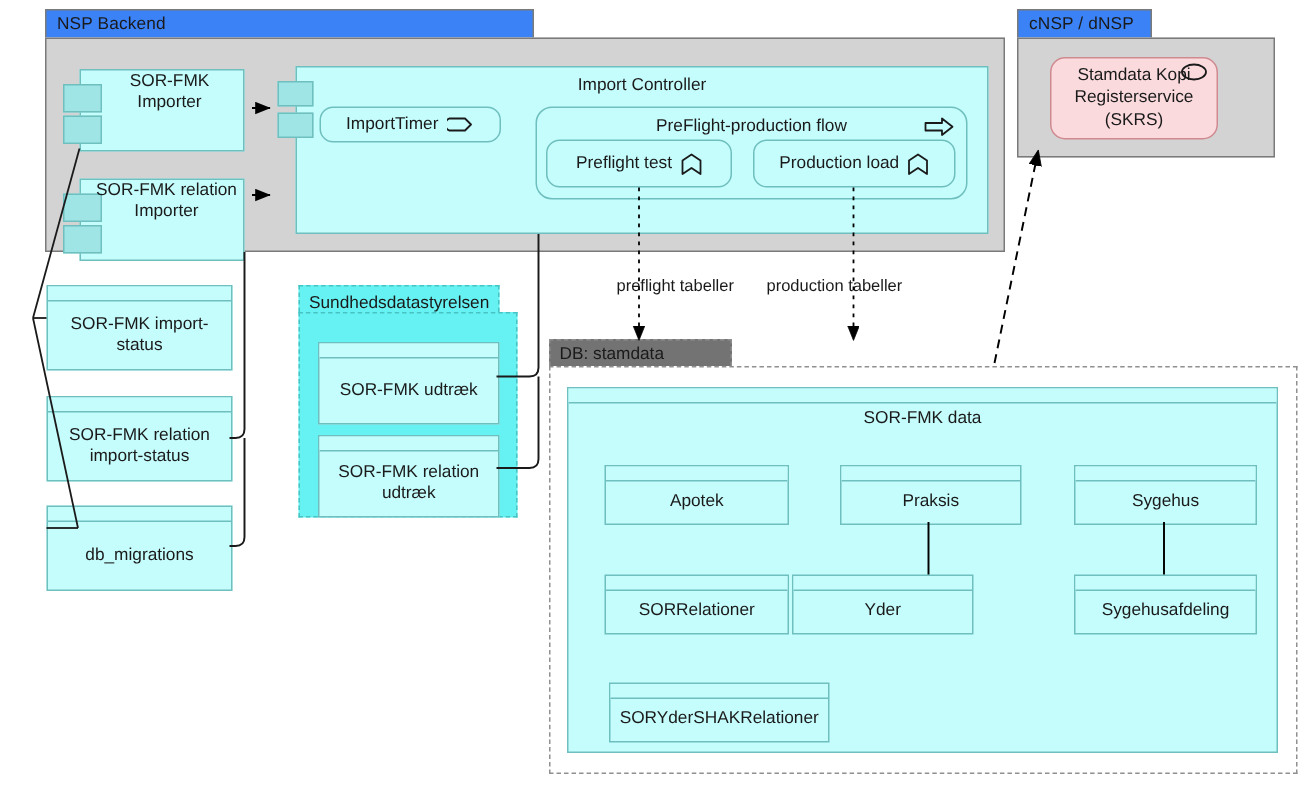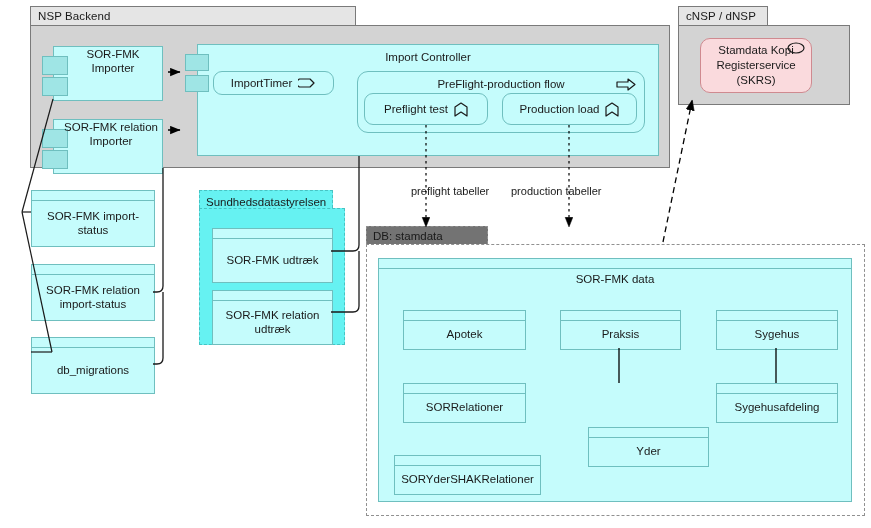--- a/index.html
+++ b/index.html
@@ -15,21 +15,21 @@
     overflow:hidden;
   }
   .abs{position:absolute;box-sizing:border-box;}
 
   
   .group-body{
     background:#d3d3d3;
     border:1px solid #7a7a7a;
   }
   .group-tab{
-    background:#e5e5e5;
+    background:#3b82f6;
     border:1px solid #7a7a7a;
     border-bottom:none;
     font-size:11.5px;
     color:#1a1a1a;
     display:flex;
     align-items:center;
     padding-left:7px;
     letter-spacing:.1px;
   }
 
@@ -319,34 +319,34 @@
         <div>Sygehus</div>
       </div>
   </div>
 
   <div class="entity" style="left:403px;top:383px;width:121px;height:38px;">
     <div class="bar"></div>
     <div class="name">
         <div>SORRelationer</div>
       </div>
   </div>
-  <div class="entity" style="left:588px;top:383px;width:119px;height:38px;margin-top:44px;">
+  <div class="entity" style="left:528px;top:383px;width:119px;height:38px;">
     <div class="bar"></div>
     <div class="name">
         <div>Yder</div>
       </div>
   </div>
   <div class="entity" style="left:716px;top:383px;width:120px;height:38px;">
     <div class="bar"></div>
     <div class="name">
         <div>Sygehusafdeling</div>
       </div>
   </div>
 
-  <div class="entity" style="left:394px;top:455px;width:145px;height:38px;text-decoration:underline;">
+  <div class="entity" style="left:406px;top:455px;width:145px;height:38px;text-decoration:underline;">
     <div class="bar"></div>
     <div class="name">
         <div>SORYderSHAKRelationer</div>
       </div>
   </div>
 
   <div class="edge-label" style="left:411px;top:185px;">preflight tabeller</div>
   <div class="edge-label" style="left:511px;top:185px;">production tabeller</div>
 
   <svg id="wires">

